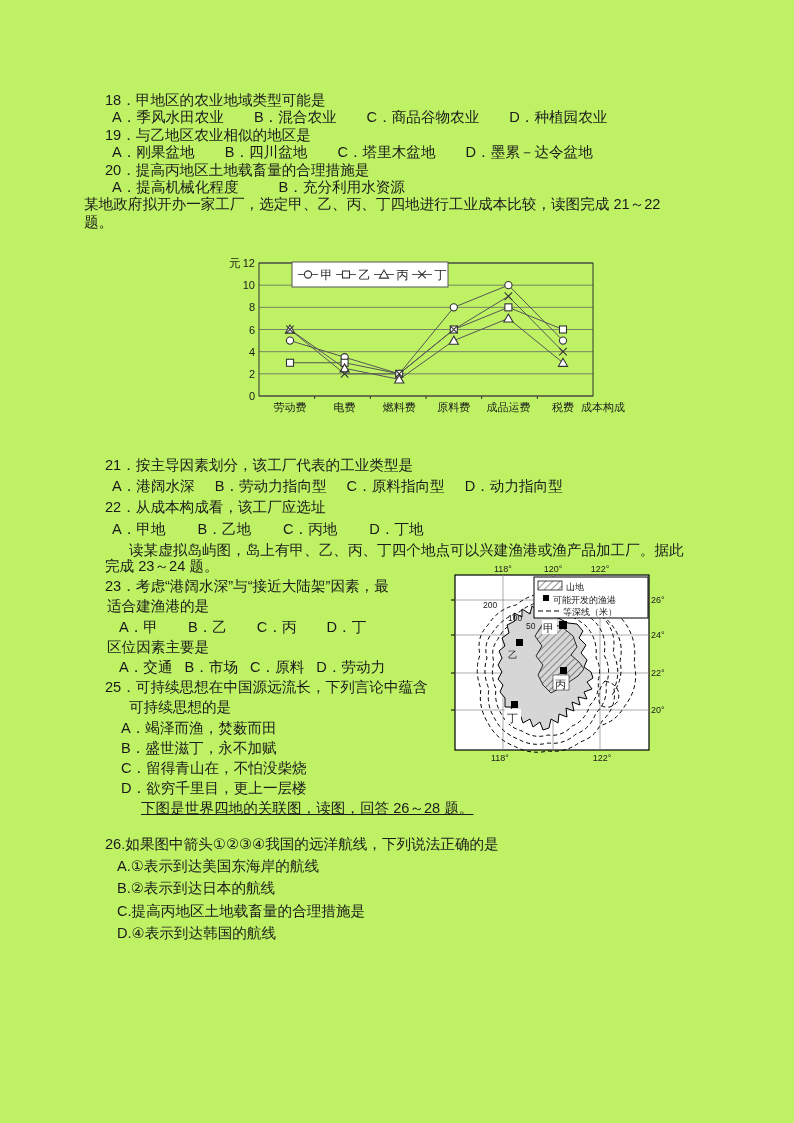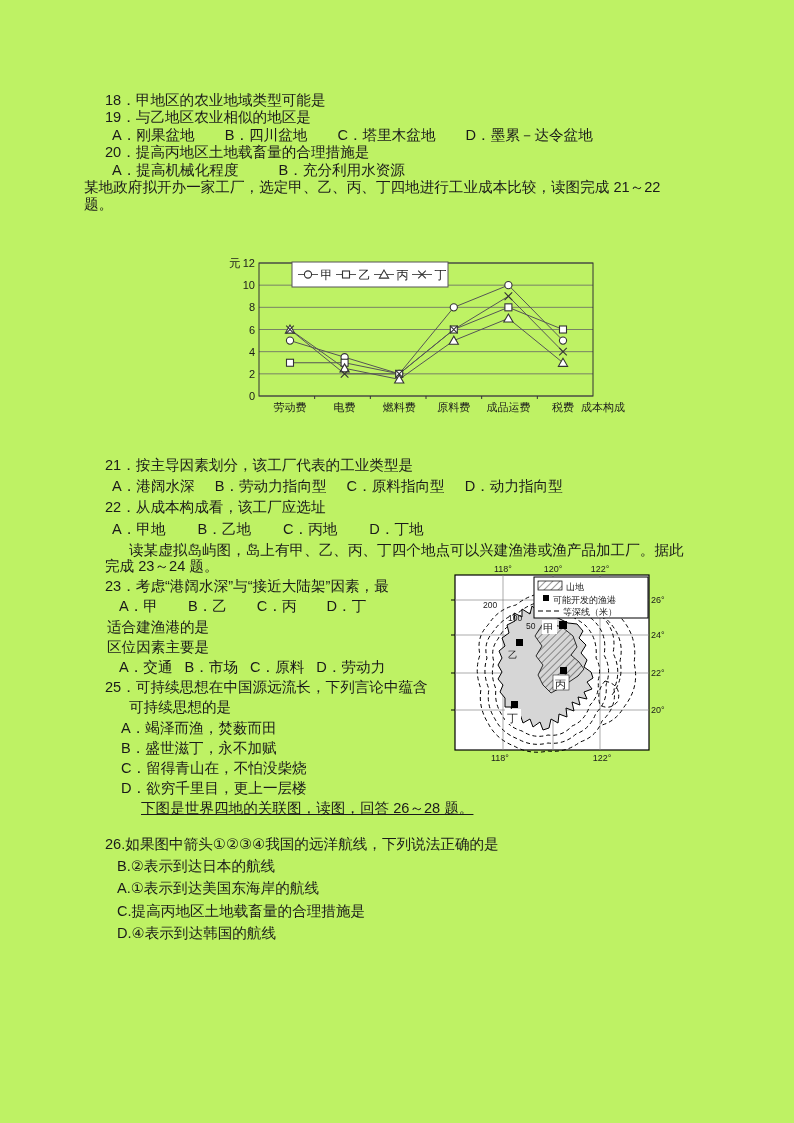--- a/index.html
+++ b/index.html
@@ -21,20 +21,23 @@
   .opts span:last-child{margin-right:0;}
   svg text{font-family:"Liberation Sans","DejaVu Sans",sans-serif;fill:#1a1a1a;}
 </style>
 </head>
 <body>
 
 <div id="page">
 
   <div id="blk-top" class="blk" style="left:84px;top:92px;width:640px;">
     <div class="ln pl21">18．甲地区的农业地域类型可能是</div>
+    <div class="ln pl28 opts g30">
+      <span>A．季风水田农业</span><span>B．混合农业</span><span>C．商品谷物农业</span><span>D．种植园农业</span>
+    </div>
     <div class="ln pl21">19．与乙地区农业相似的地区是</div>
     <div class="ln pl28 opts g30">
       <span>A．刚果盆地</span><span>B．四川盆地</span><span>C．塔里木盆地</span><span>D．墨累－达令盆地</span>
     </div>
     <div class="ln pl21">20．提高丙地区土地载畜量的合理措施是</div>
     <div class="ln pl28 opts g40">
       <span>A．提高机械化程度</span><span>B．充分利用水资源</span>
     </div>
     <div class="ln pl0">某地政府拟开办一家工厂，选定甲、乙、丙、丁四地进行工业成本比较，读图完成 21～22</div>
     <div class="ln pl0">题。</div>
@@ -122,24 +125,24 @@
     <div class="ln pl21">22．从成本构成看，该工厂应选址</div>
     <div class="ln pl28 opts g32">
       <span>A．甲地</span><span>B．乙地</span><span>C．丙地</span><span>D．丁地</span>
     </div>
     <div class="ln pl45">读某虚拟岛屿图，岛上有甲、乙、丙、丁四个地点可以兴建渔港或渔产品加工厂。据此</div>
   </div>
 
   <div id="blk-left" class="blk" style="left:84px;top:556px;width:372px;">
     <div class="ln pl21">完成 23～24 题。</div>
     <div class="ln pl21">23．考虑“港阔水深”与“接近大陆架”因素，最</div>
+    <div class="ln pl23">适合建渔港的是</div>
     <div class="ln pl35 opts g30">
       <span>A．甲</span><span>B．乙</span><span>C．丙</span><span>D．丁</span>
     </div>
-    <div class="ln pl23">适合建渔港的是</div>
     <div class="ln pl23">区位因素主要是</div>
     <div class="ln pl35 opts g12">
       <span>A．交通</span><span>B．市场</span><span>C．原料</span><span>D．劳动力</span>
     </div>
     <div class="ln pl21">25．可持续思想在中国源远流长，下列言论中蕴含</div>
     <div class="ln pl45">可持续思想的是</div>
     <div class="ln pl37">A．竭泽而渔，焚薮而田</div>
     <div class="ln pl37">B．盛世滋丁，永不加赋</div>
     <div class="ln pl37">C．留得青山在，不怕没柴烧</div>
     <div class="ln pl37">D．欲穷千里目，更上一层楼</div>
@@ -222,19 +225,19 @@
         <text x="201" y="113">22°</text>
         <text x="201" y="150">20°</text>
         <text x="50" y="198" text-anchor="middle">118°</text>
         <text x="152" y="198" text-anchor="middle">122°</text>
       </g>
     </svg>
   </div>
 
   <div id="blk-q26" class="blk" style="left:84px;top:833px;width:645px;">
     <div class="ln pl21">26.如果图中箭头①②③④我国的远洋航线，下列说法正确的是</div>
+    <div class="ln pl33">A.①表示到达美国东海岸的航线</div>
     <div class="ln pl33">B.②表示到达日本的航线</div>
-    <div class="ln pl33">A.①表示到达美国东海岸的航线</div>
     <div class="ln pl33">C.提高丙地区土地载畜量的合理措施是</div>
     <div class="ln pl33">D.④表示到达韩国的航线</div>
   </div>
 
 </div>
 
 </body></html>

